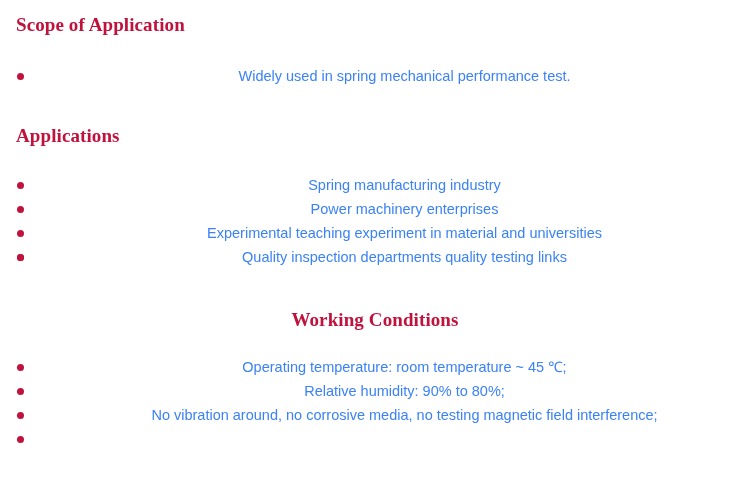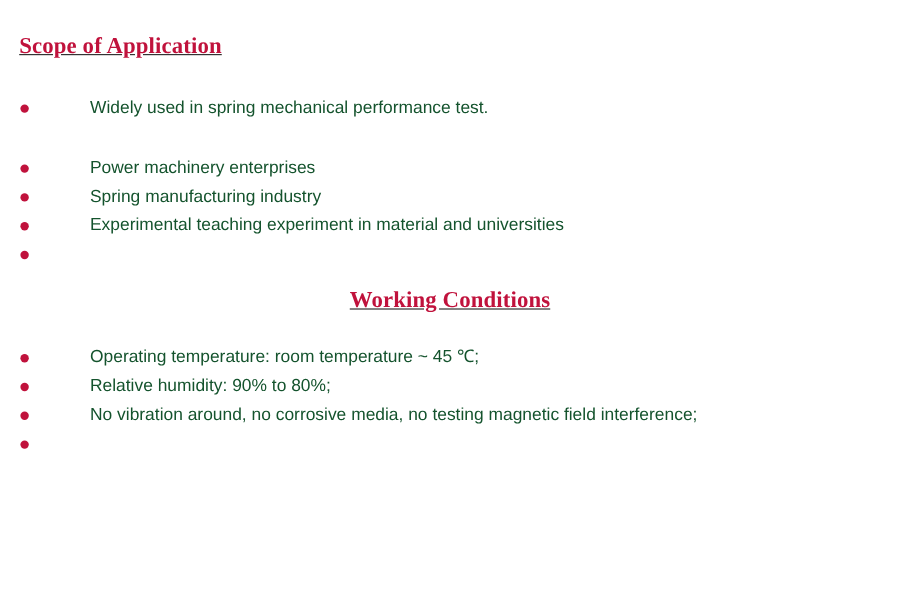--- a/index.html
+++ b/index.html
@@ -12,22 +12,21 @@
     background: #ffffff;
     font-family: "Liberation Sans", sans-serif;
     color: #333333;
     overflow: hidden;
   }
   .page {
     position: relative;
     width: 750px;
     height: 356px;
     box-sizing: border-box;
-    padding: 24px 16px 0 16px;
-    text-decoration: underline;
+    padding: 10px 16px 0 16px;
   }
   .section {
     margin: 0;
   }
   .section-heading {
     font-family: "Liberation Serif", serif;
     font-weight: bold;
     font-size: 19px;
     color: #c0123c;
     margin: 0;
@@ -45,22 +44,23 @@
   }
   .section-1 .bullet-list { margin-top: 28px; }
   .section-2 .bullet-list { margin-top: 26px; }
   .section-3 .bullet-list { margin-top: 24px; }
 
   .bullet-item {
     position: relative;
     padding-left: 59px;
     font-size: 14.5px;
     line-height: 24px;
-    color: #14532d;
+    color: #3b82f6;
     white-space: nowrap;
+    text-align: center;
   }
   .bullet-dot {
     position: absolute;
     left: 1px;
     top: 9px;
     width: 7px;
     height: 7px;
     border-radius: 50%;
     background: #c0123c;
     display: block;
@@ -78,35 +78,40 @@
     <h2 class="section-heading">Scope of Application</h2>
     <ul class="bullet-list">
       <li class="bullet-item">
         <span class="bullet-dot"></span>
         <span class="bullet-text">Widely used in spring mechanical performance test.</span>
       </li>
     </ul>
   </section>
 
   <section class="section section-2">
+    <h2 class="section-heading">Applications</h2>
     <ul class="bullet-list">
       <li class="bullet-item">
         <span class="bullet-dot"></span>
-        <span class="bullet-text">Power machinery enterprises</span>
+        <span class="bullet-text">Spring manufacturing industry</span>
       </li>
       <li class="bullet-item">
         <span class="bullet-dot"></span>
-        <span class="bullet-text">Spring manufacturing industry</span>
+        <span class="bullet-text">Power machinery enterprises</span>
       </li>
       <li class="bullet-item">
         <span class="bullet-dot"></span>
         <span class="bullet-text">Experimental teaching experiment in material and universities</span>
       </li>
       <li class="bullet-item">
         <span class="bullet-dot"></span>
+      </li>
+      <li class="bullet-item">
+        <span class="bullet-dot"></span>
+        <span class="bullet-text">Quality inspection departments quality testing links</span>
       </li>
     </ul>
   </section>
 
   <section class="section section-3">
     <h2 class="section-heading">Working Conditions</h2>
     <ul class="bullet-list">
       <li class="bullet-item">
         <span class="bullet-dot"></span>
         <span class="bullet-text">Operating temperature: room temperature ~ 45 ℃;</span>

